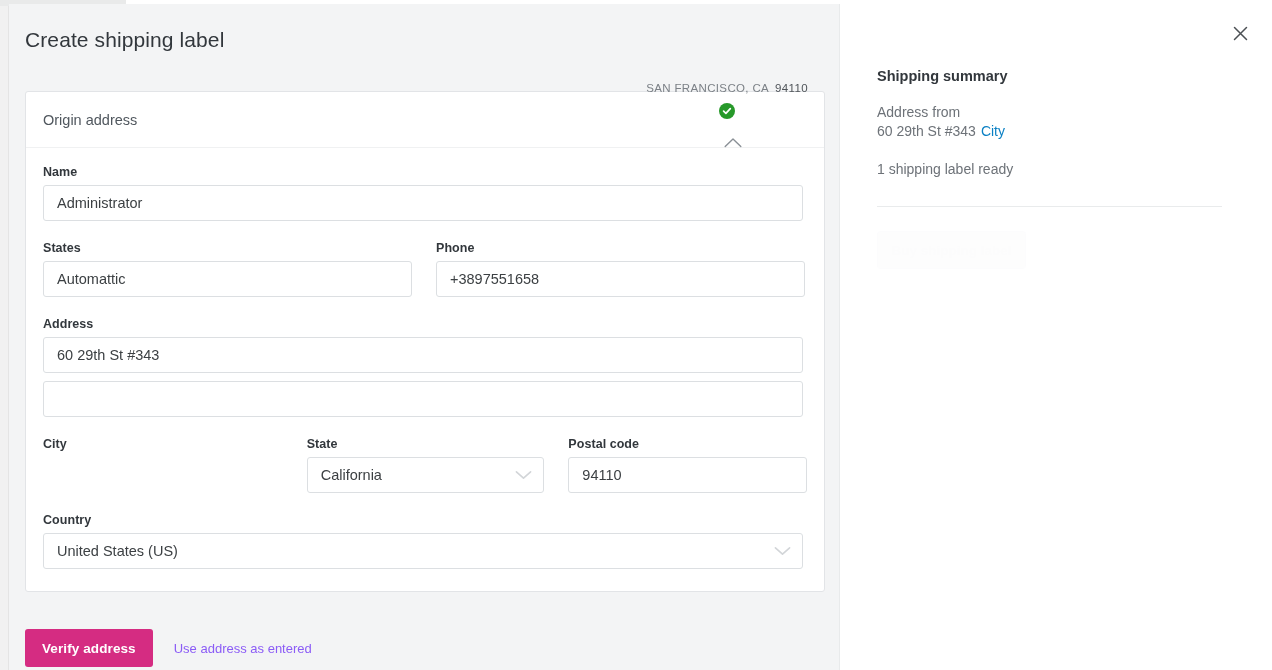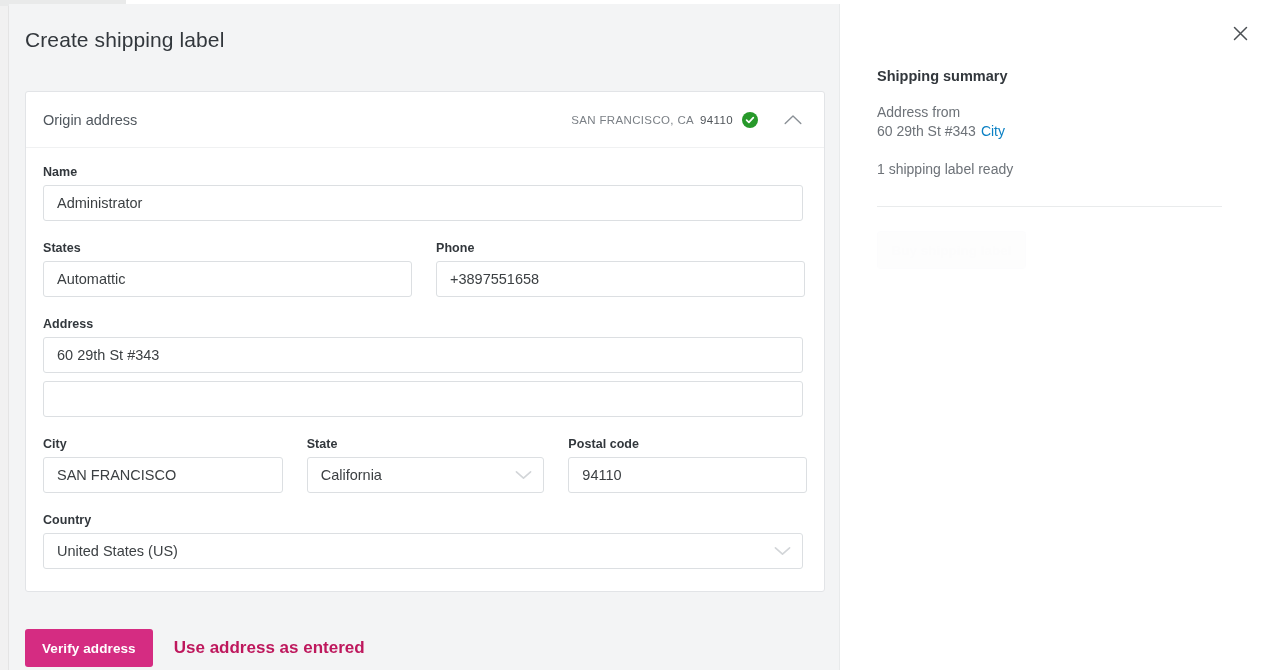--- a/index.html
+++ b/index.html
@@ -88,20 +88,21 @@
   .card-header-title {
     font-size: 14.5px;
     color: #50575e;
     font-weight: 400;
   }
   .card-header-right {
     margin-left: auto;
     display: flex;
     align-items: center;
     gap: 9px;
+    flex-direction: column;
   }
   .summary-badge-text {
     font-size: 11.5px;
     letter-spacing: .35px;
     color: #7b8086;
     white-space: nowrap;
   }
   .summary-badge-zip { margin-left: 6px; color: #4f5459; }
 
   .check-circle {
@@ -209,26 +210,25 @@
     font-weight: bold;
     height: 38px;
     padding: 0 17px;
     cursor: pointer;
     font-family: "Liberation Sans", sans-serif;
     letter-spacing: .1px;
   }
   .btn-link {
     background: transparent;
     border: none;
-    color: #be185d;
-    font-size: 17px;
+    color: #8b5cf6;
+    font-size: 13px;
     padding: 0 12px;
     cursor: pointer;
     font-family: "Liberation Sans", sans-serif;
-    font-weight: bold;
   }
 
   
   .modal-sidebar {
     position: relative;
     width: 432px;
     height: 670px;
     background: #ffffff;
   }
 
@@ -364,21 +364,20 @@
             <div class="field w-address">
               <span class="field-label">Address</span>
               <input class="input-box" type="text" value="60 29th St #343" style="">
               <input class="input-box empty-line" type="text" value="" style="">
             </div>
           </div>
 
           <div class="field-row">
             <div class="field w-city">
               <span class="field-label">City</span>
-              <input class="input-box" type="text" value="SAN FRANCISCO" style="">
             </div>
 
             <div class="field w-state">
               <span class="field-label">State</span>
               <div class="select-box">
                 <span>California</span>
                 <span class="select-chevron">
                   <svg width="17" height="10" viewBox="0 0 17 10" aria-hidden="true">
                     <path d="M1.4 1.8 L8.5 8.2 L15.6 1.8" fill="none" stroke="#d2d5d8" stroke-width="1.6" stroke-linecap="round" stroke-linejoin="round"></path>
                   </svg>

